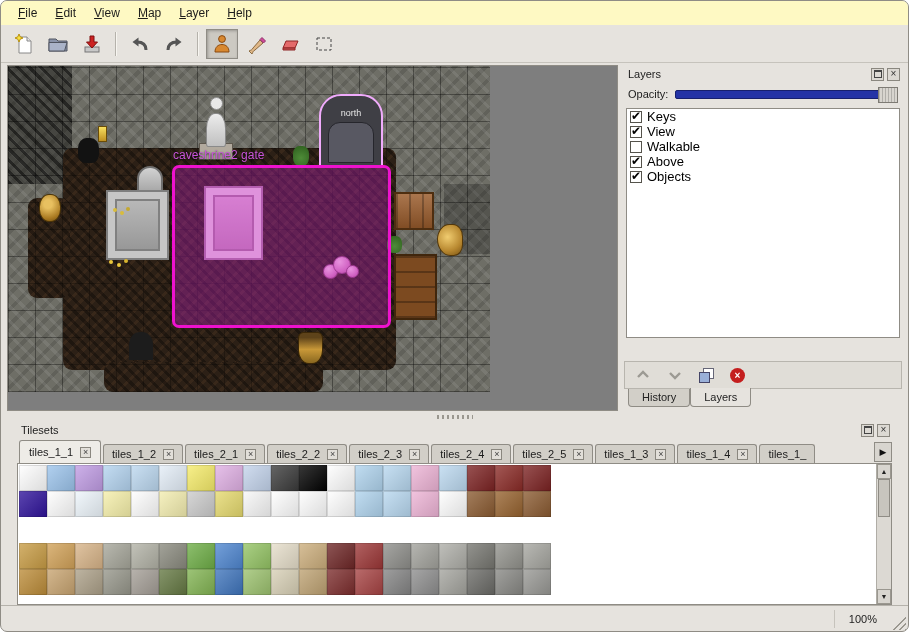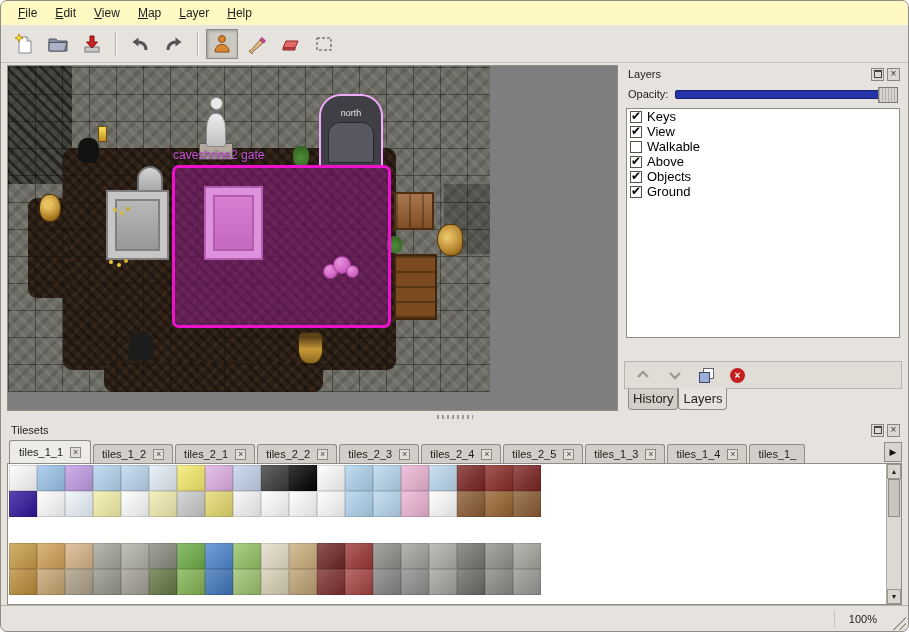--- a/index.html
+++ b/index.html
@@ -109,31 +109,31 @@
   .checkbox.checked::after{content:"✔";position:absolute;left:0px;top:-3px;font-size:12px;color:#000;font-weight:bold;}
   .panel-buttons{margin-top:auto;height:28px;display:flex;align-items:center;gap:16px;padding:0 10px;
                  background:#e0ddd7;border:1px solid #b8b5ae;}
   .icon-btn{border:none;background:transparent;padding:0;display:flex;align-items:center;justify-content:center;}
   .dup-icon{position:relative;width:15px;height:14px;display:block;}
   .dup-icon::before{content:"";position:absolute;left:4px;top:0;width:9px;height:9px;background:#fff;border:1px solid #667;}
   .dup-icon::after{content:"";position:absolute;left:0;top:4px;width:9px;height:9px;background:#9ab0d8;border:1px solid #446;}
   .del-icon{width:15px;height:15px;border-radius:50%;background:#c41e1e;color:#fff;font-size:10px;font-weight:bold;
             display:flex;align-items:center;justify-content:center;}
   .dock-tabs{height:22px;display:flex;align-items:flex-start;padding-left:4px;}
-  .dock-tab{font-size:13px;padding:2px 4px 3px;border:1px solid #8f8c85;border-top:none;background:#d2cfc8;
+  .dock-tab{font-size:11px;padding:2px 13px 3px;border:1px solid #8f8c85;border-top:none;background:#d2cfc8;
             border-radius:0 0 4px 4px;color:#222;}
   .dock-tab.active{background:#e6e3de;margin-top:-1px;padding-top:3px;}
 
   
   .h-splitter{height:8px;position:relative;}
   .splitter-handle{position:absolute;left:50%;top:2px;width:36px;height:4px;transform:translateX(-50%);
     background-image:repeating-linear-gradient(90deg,#9a978f 0 2px, transparent 2px 5px);}
 
   
-  .tilesets-row{height:184px;padding:0 6px;}
+  .tilesets-row{height:184px;padding:0 16px;}
   .tilesets-panel{height:100%;display:flex;flex-direction:column;}
   .ts-tabs{height:25px;display:flex;align-items:flex-end;padding-left:2px;overflow:hidden;position:relative;
            border-bottom:1px solid #8f8c85;}
   .ts-tab{display:flex;align-items:center;gap:7px;font-size:11px;color:#1c1c1c;background:#d2cfc8;
           border:1px solid #8f8c85;border-bottom:none;border-radius:3px 3px 0 0;padding:3px 8px;margin-right:2px;
           white-space:nowrap;flex:0 0 auto;}
   .ts-tab.active{background:#eeece7;padding:5px 9px;margin-bottom:-1px;border-bottom:1px solid #eeece7;}
   .tab-close{width:11px;height:11px;border:1px solid #8a877f;background:#e2dfd9;font-size:9px;line-height:9px;
              display:flex;align-items:center;justify-content:center;color:#444;}
   .tab-scroll{position:absolute;right:0;bottom:1px;width:18px;height:20px;border:1px solid #8f8c85;background:#d8d5cf;
@@ -306,24 +306,20 @@
           <span class="checkbox"></span>
           <span>Walkable</span>
         </div>
         <div class="layer-row">
           <span class="checkbox checked"></span>
           <span>Above</span>
         </div>
         <div class="layer-row">
           <span class="checkbox checked"></span>
           <span>Objects</span>
-        </div>
-        <div class="layer-row">
-          <span class="checkbox checked"></span>
-          <span>Ground</span>
         </div>
       </div>
       <div class="panel-buttons">
         <button class="icon-btn">
           <svg width="16" height="14" viewBox="0 0 16 14">
             <path d="M3 9l5-5 5 5" stroke="#9c9a93" fill="none" stroke-width="2.4"></path>
           </svg>
         </button>
         <button class="icon-btn">
           <svg width="16" height="14" viewBox="0 0 16 14">

